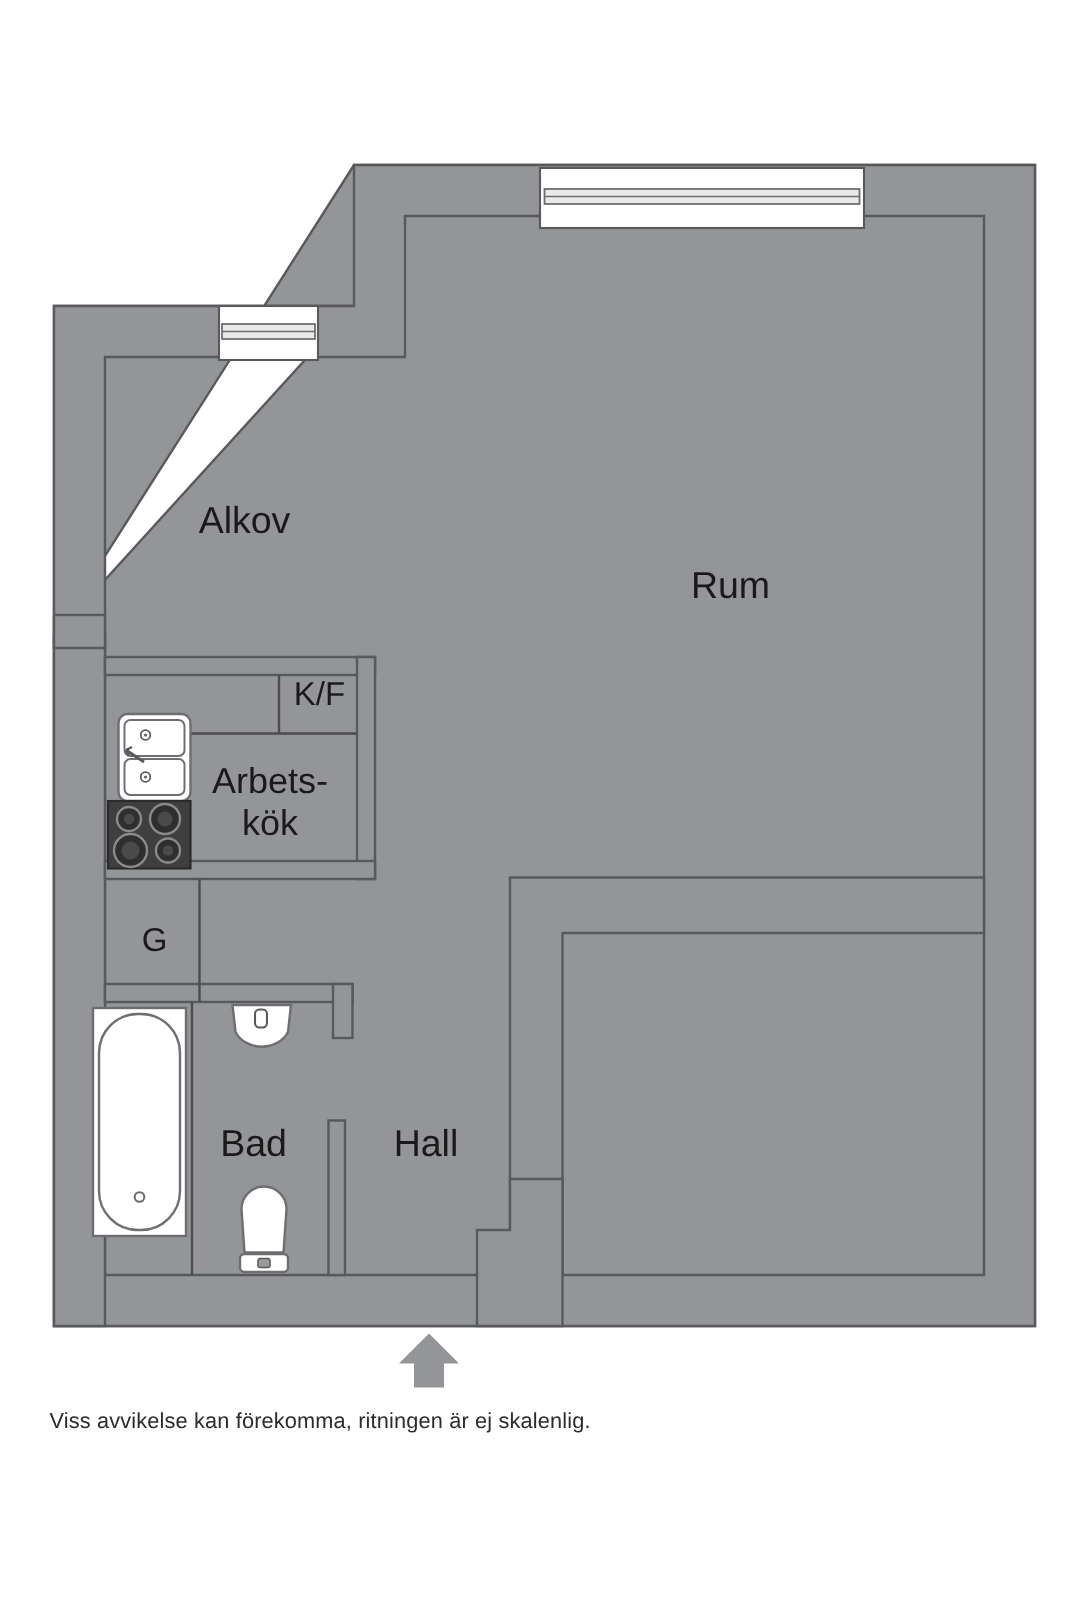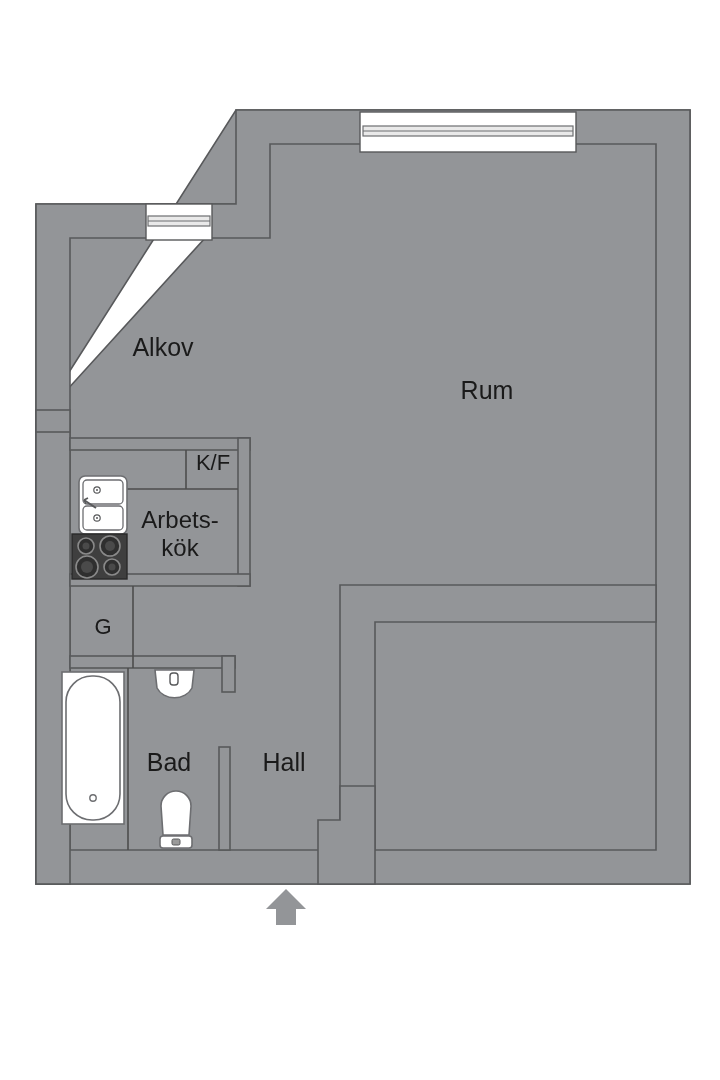--- a/index.html
+++ b/index.html
@@ -187,14 +187,15 @@
       <text class="room-label label-sm" x="213" y="464">K/F</text>
       <text class="room-label label-md" x="180" y="522">Arbets-</text>
       <text class="room-label label-md" x="180" y="550">kök</text>
       <text class="room-label label-sm" x="103" y="628">G</text>
       <text class="room-label label-lg" x="169" y="764">Bad</text>
       <text class="room-label label-lg" x="284" y="764">Hall</text>
     </g>
 
   </svg>
 
+  <div class="caption">Viss avvikelse kan förekomma, ritningen är ej skalenlig.</div>
 
 </div>
 
 </body></html>

